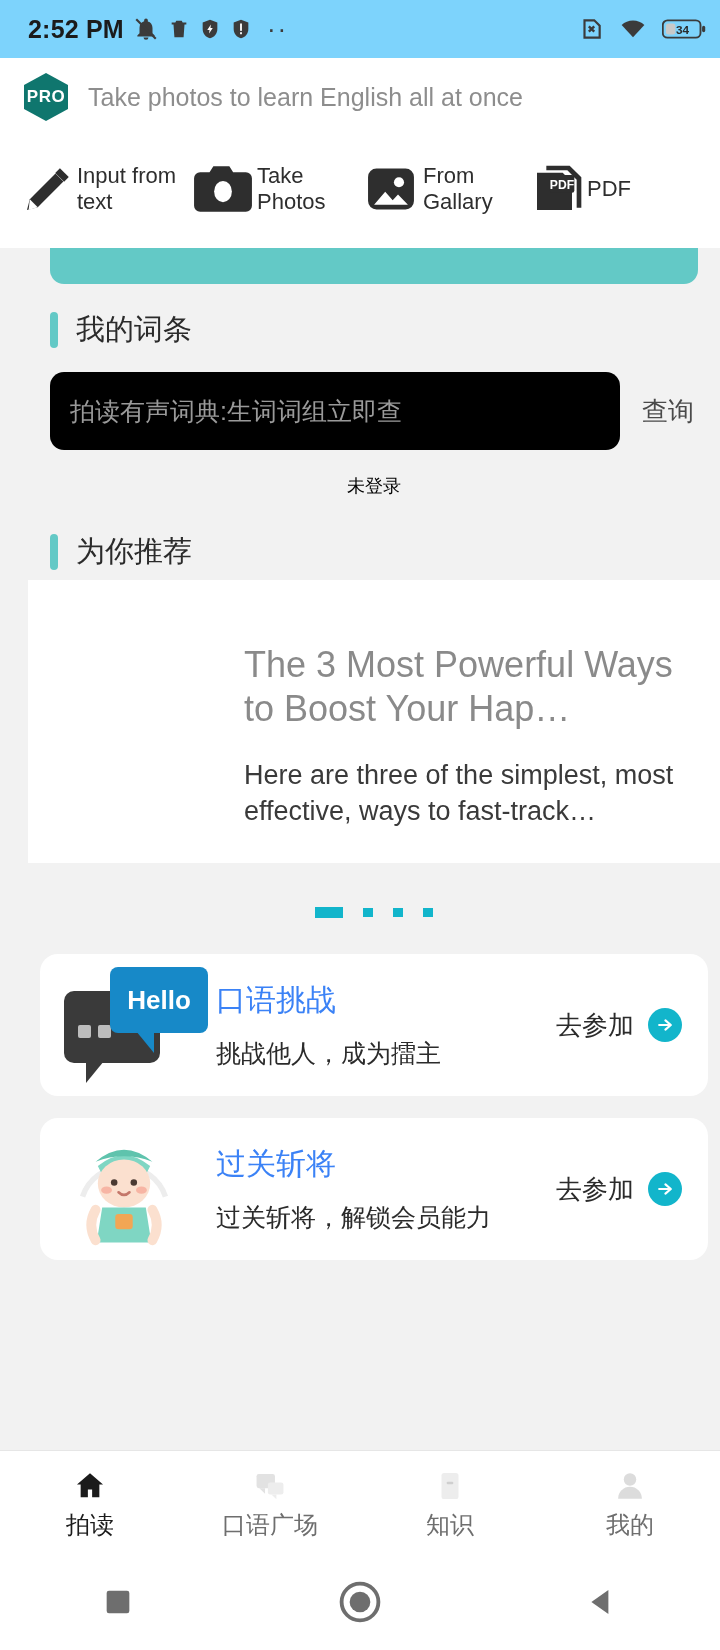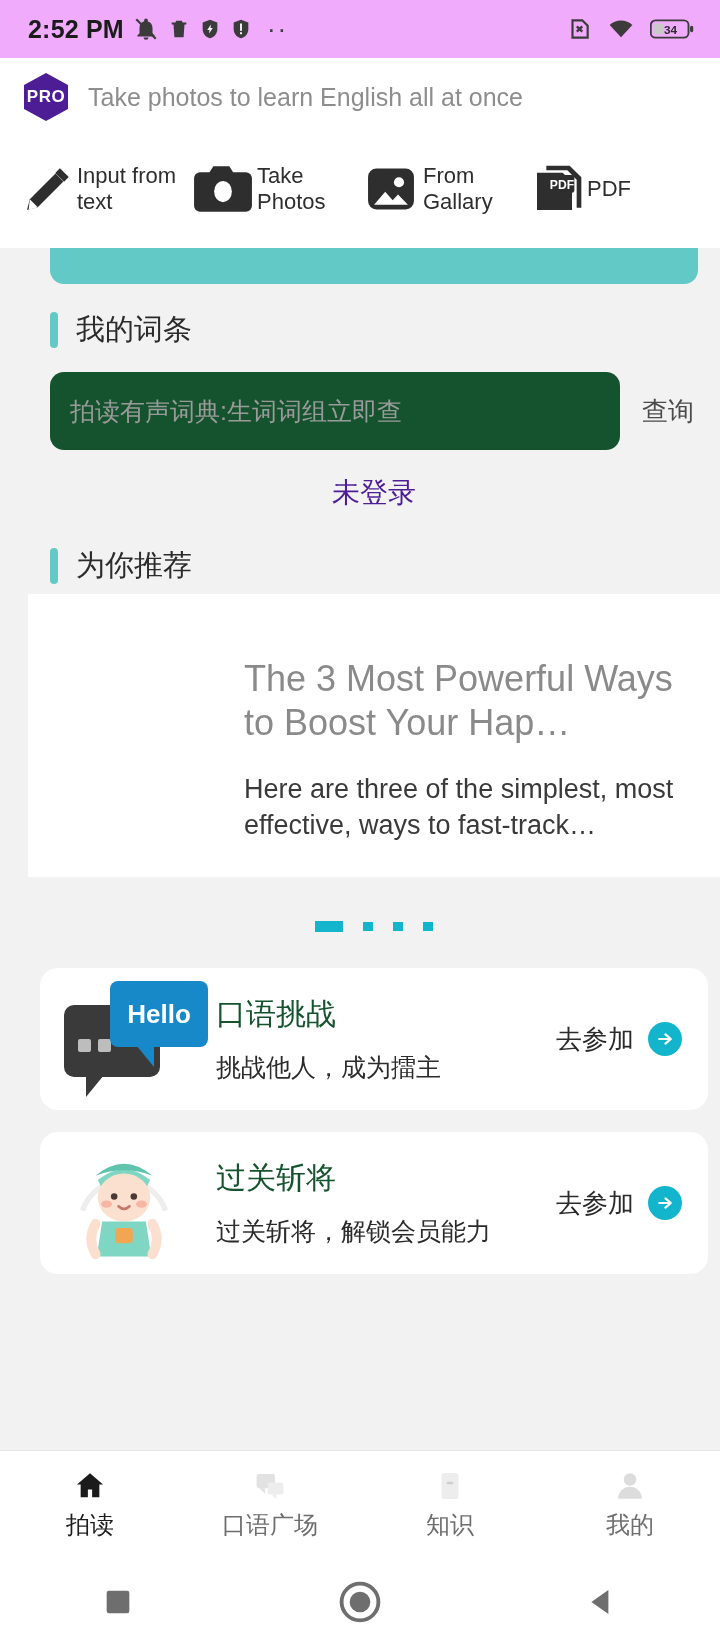--- a/index.html
+++ b/index.html
@@ -6,37 +6,37 @@
   html, body {
     width: 720px; height: 1650px;
     font-family: "Liberation Sans", "DejaVu Sans", sans-serif;
     background: #f2f2f2;
     overflow: hidden;
   }
   .phone { width: 720px; height: 1650px; position: relative; background: #f2f2f2; display: flex; flex-direction: column; }
 
   
   .statusbar {
-    height: 58px; background: #f0abfc;
+    height: 58px; background: #7dd3fc;
     display: flex; align-items: center; justify-content: space-between;
-    padding: 0 26px 0 28px;
+    padding: 0 14px 0 28px;
   }
   .sb-left { display: flex; align-items: center; gap: 9px; }
   .sb-time { font-size: 25px; font-weight: 700; color: #1b1b1b; letter-spacing: .2px; }
   .sb-right { display: flex; align-items: center; gap: 14px; }
   .ico { display: inline-flex; align-items: center; justify-content: center; }
   .dots2 { color: #3b3b3b; font-size: 26px; letter-spacing: 2px; line-height: 10px; margin-left: 6px; }
 
   
   .proheader {
     background: #fff; height: 78px;
     display: flex; align-items: center; gap: 20px; padding: 0 24px;
   }
   .pro-badge {
-    width: 44px; height: 48px; background: #4c1d95; color: #fff;
+    width: 44px; height: 48px; background: #0f766e; color: #fff;
     font-size: 17px; font-weight: 700; letter-spacing: .5px;
     display: flex; align-items: center; justify-content: center;
     clip-path: polygon(50% 0%, 100% 25%, 100% 75%, 50% 100%, 0% 75%, 0% 25%);
   }
   .pro-text { font-size: 25px; color: #8d8d8d; }
 
   
   .actionrow {
     background: #fff; display: flex; align-items: flex-start;
     padding: 22px 20px 28px 20px;
@@ -53,48 +53,48 @@
   }
 
   
   .sect { display: flex; align-items: center; gap: 18px; padding: 26px 22px 8px 22px; }
   .sect-bar { width: 8px; height: 36px; background: #63c9c6; border-radius: 4px; }
   .sect-title { font-size: 29px; color: #2b2b2b; }
 
   
   .searchrow { display: flex; align-items: center; gap: 18px; padding: 14px 22px 0 22px; }
   .searchbox {
-    flex: 1; height: 78px; background: #14532d; border-radius: 14px;
+    flex: 1; height: 78px; background: #000000; border-radius: 14px;
     display: flex; align-items: center; padding: 0 20px;
   }
   .searchbox .ph { font-size: 25px; color: #9a9a9a; }
   .query-btn { font-size: 26px; color: #4a4a4a; padding: 4px 4px; }
 
-  .loginstate { text-align: center; font-size: 28px; color: #4c1d95; padding: 24px 0 8px 0; }
+  .loginstate { text-align: center; font-size: 18px; color: #000000; padding: 24px 0 8px 0; }
 
   
   .reccard { background: #fff; padding: 40px 34px 34px 34px; }
   .rec-inner { margin-left: 182px; margin-top: 23px; }
   .rec-title { font-size: 36px; line-height: 44px; color: #8a8a8a; }
   .rec-desc { font-size: 27px; line-height: 36px; color: #3a3a3a; margin-top: 26px; }
 
   .dots-row { display: flex; align-items: center; justify-content: center; gap: 20px; padding: 44px 0 26px 0; }
   .dot { width: 10px; height: 9px; background: #12b5cb; }
   .dot.active { width: 28px; height: 11px; }
 
   
   .challenge-wrap { padding: 10px 12px 0 12px; }
   .chal-card {
     background: #fff; border-radius: 18px; height: 142px;
     display: flex; align-items: center; padding: 0 26px 0 18px;
     margin-bottom: 22px;
   }
   .chal-icon { width: 150px; height: 120px; position: relative; flex: none; }
   .chal-body { flex: 1; padding-left: 8px; }
-  .chal-title { font-size: 30px; color: #14532d; }
+  .chal-title { font-size: 30px; color: #3b82f6; }
   .chal-sub { font-size: 25px; color: #2b2b2b; margin-top: 16px; }
   .chal-cta { display: flex; align-items: center; gap: 14px; flex: none; }
   .chal-cta-label { font-size: 26px; color: #2b2b2b; }
   .arrow-circle {
     width: 34px; height: 34px; border-radius: 50%; background: #12b5cb;
     display: flex; align-items: center; justify-content: center;
   }
 
   
   .bub-dark {

